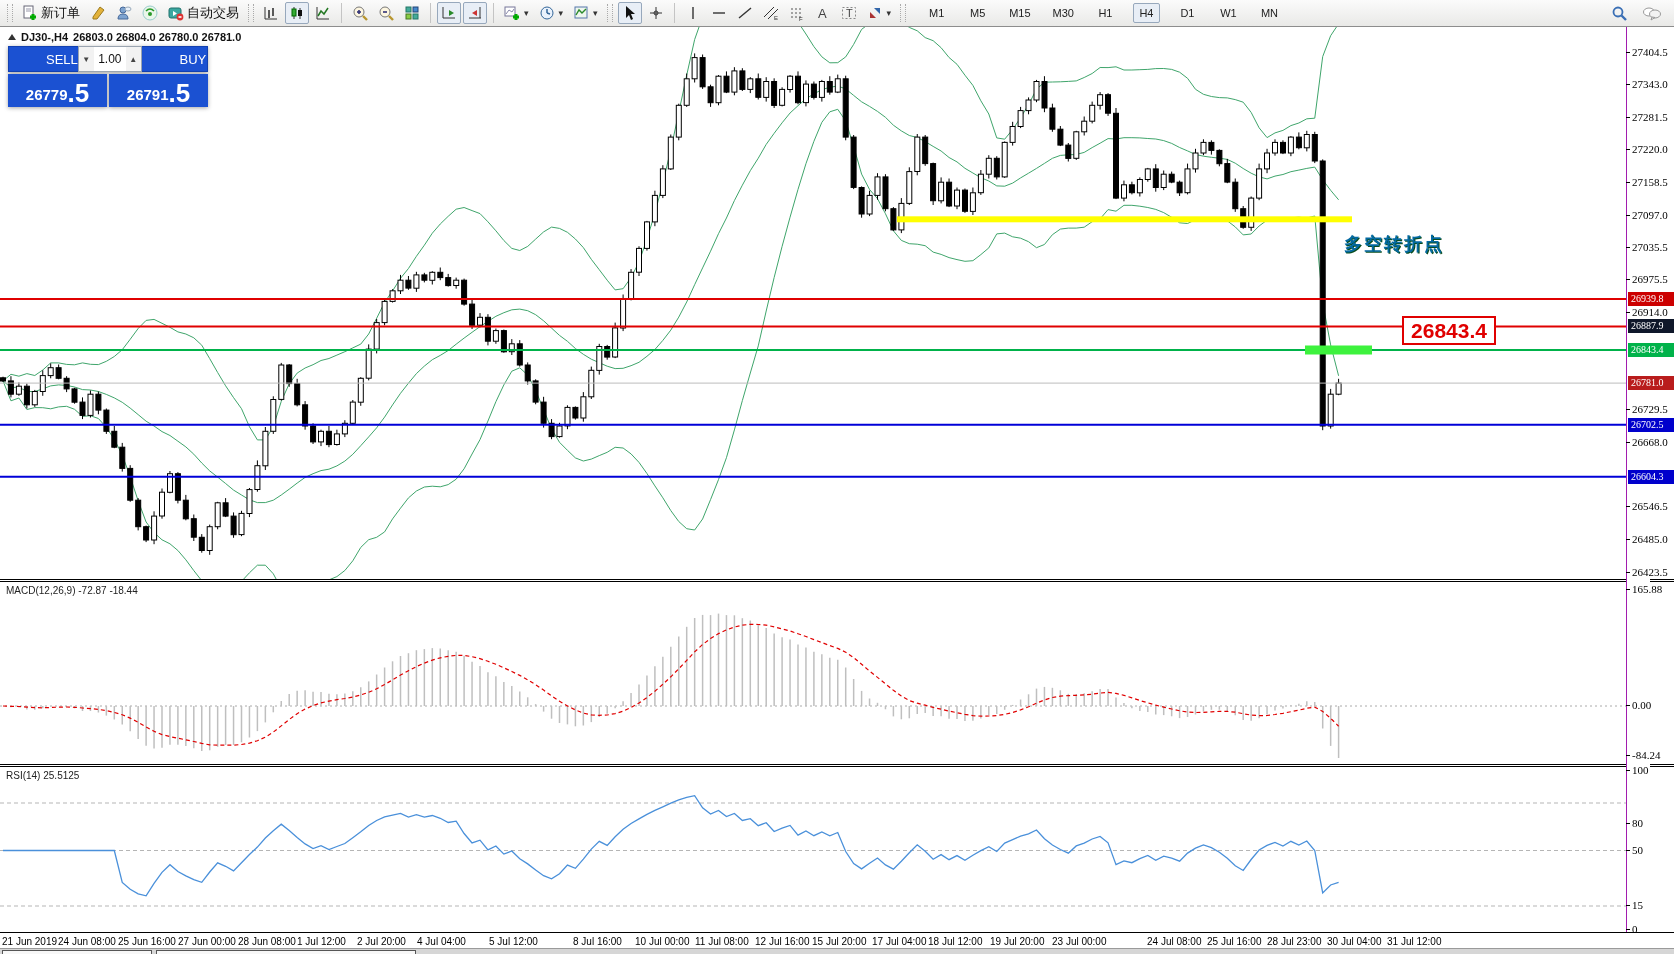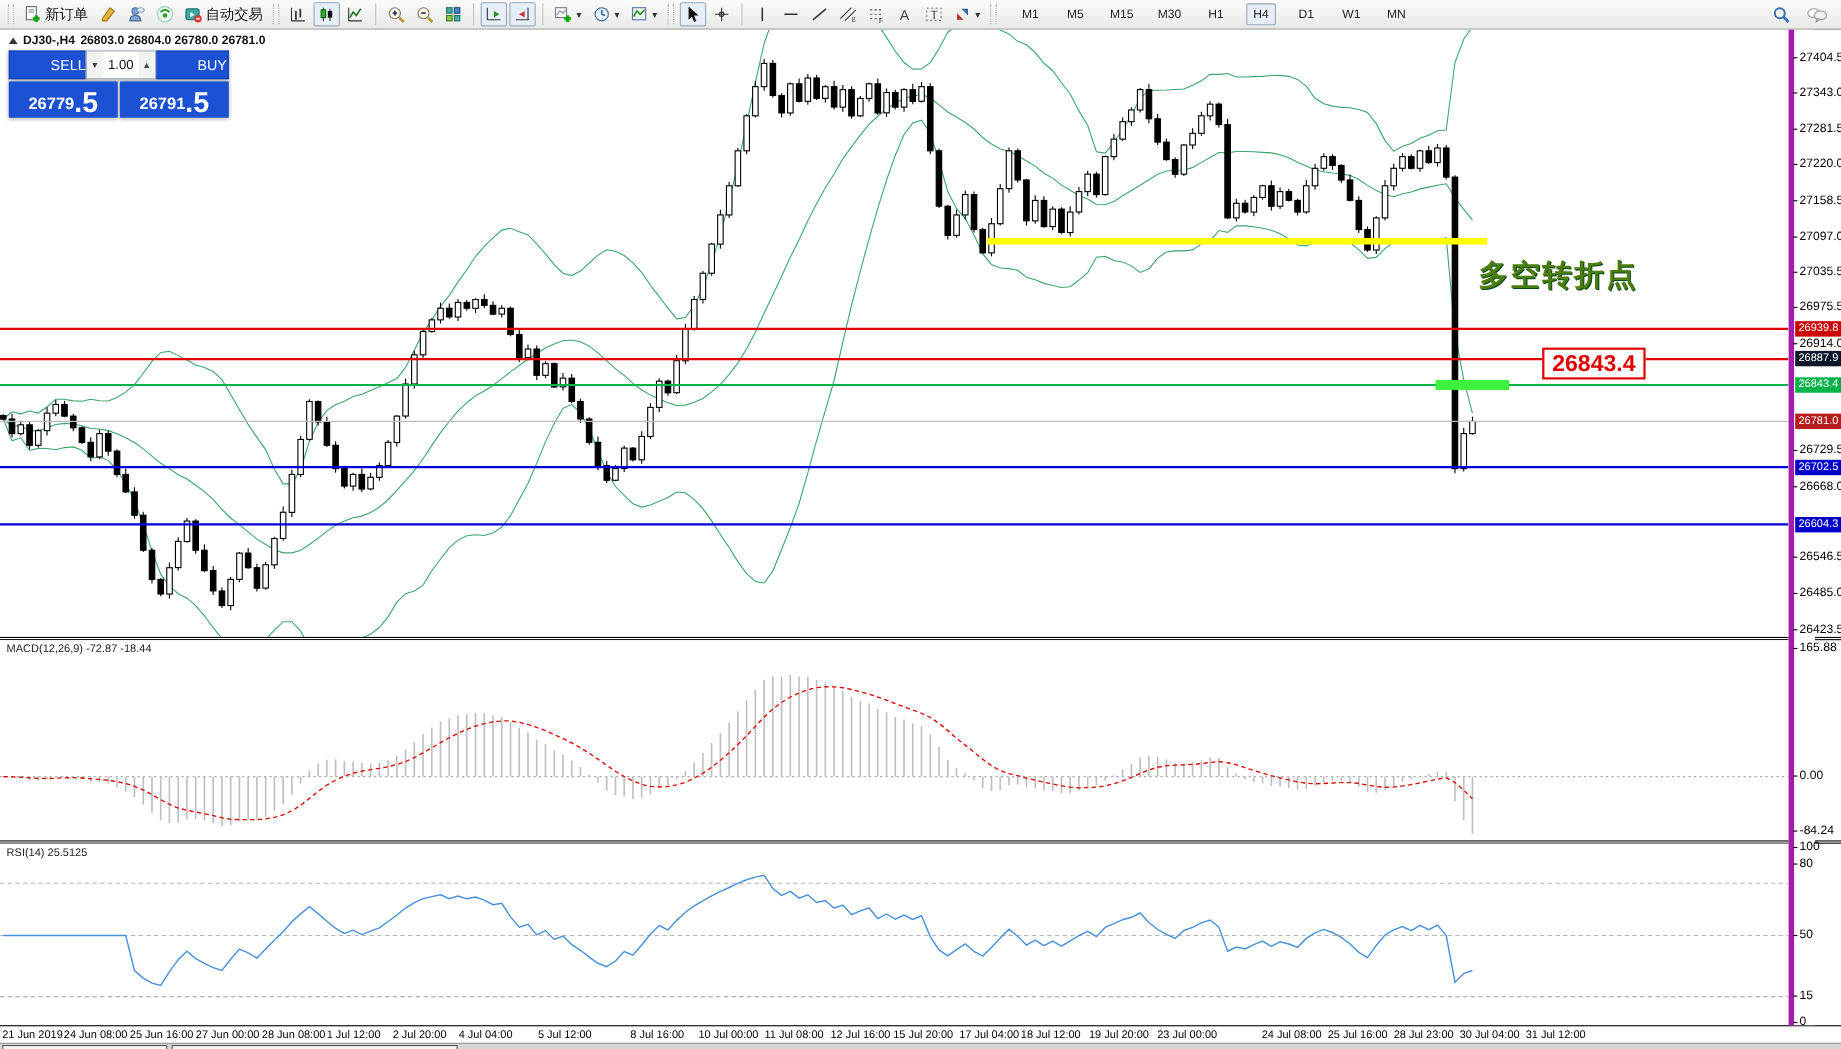--- a/index.html
+++ b/index.html
@@ -53,28 +53,28 @@
     font-size:8px;color:#444;border:0;}
   #vol-input{width:32px;border:0;outline:none;text-align:center;font-size:12px;color:#111;}
   #trade-prices{display:flex;gap:2px;margin-top:2px;}
   .price-box{width:99px;height:33px;background:#1b51d2;color:#fff;display:flex;
     align-items:flex-end;justify-content:center;padding-bottom:2px;}
   .p-small{font-size:15px;font-weight:700;line-height:20px;}
   .p-big{font-size:26px;font-weight:700;line-height:24px;}
 
   
   #price-axis{position:absolute;left:1626px;top:27px;width:24px;height:905px;
-    border-left:5px solid #a21caf;background:#fff;z-index:4;}
+    border-left:1px solid #a21caf;background:#fff;z-index:4;font-family:Liberation Serif, serif;}
   .tick{position:absolute;left:5px;font-size:11px;color:#000;white-space:nowrap;}
   .tick::before{content:"";position:absolute;left:-6px;top:6px;width:4px;height:1px;background:#000;}
   .badge{position:absolute;left:1px;width:46px;height:14px;font-size:10px;line-height:14px;
     color:#fff;padding-left:3px;white-space:nowrap;}
 
   
-  #turn-note{position:absolute;left:1344px;top:232px;font-size:27px;font-weight:700;color:#4d7c0f;
+  #turn-note{position:absolute;left:1344px;top:232px;font-size:18px;font-weight:700;color:#0369a1;
     text-shadow:1px 1px 0 #0a4d1d;z-index:5;letter-spacing:2px;}
   #price-callout{position:absolute;left:1402px;top:316px;width:94px;height:29px;border:2px solid #e00000;
     background:#fff;color:#e00000;font-size:21px;font-weight:700;display:flex;align-items:center;
     justify-content:center;z-index:5;}
 
   
   #time-axis{position:absolute;left:0;top:932px;width:1674px;height:16px;background:#fff;
     border-top:1px solid #000;}
   .t-lbl{position:absolute;top:3px;font-size:10px;color:#000;white-space:nowrap;}
   #tabs-strip{position:absolute;left:0;top:948px;width:1674px;height:6px;background:#d6d6d6;
@@ -907,21 +907,21 @@
       <div class="badge" style="top:265px;background:#cc0000">26939.8</div>
       <div class="badge" style="top:292px;background:#0f172a">26887.9</div>
       <div class="badge" style="top:316px;background:#00b24a">26843.4</div>
       <div class="badge" style="top:349px;background:#b91c1c">26781.0</div>
       <div class="badge" style="top:391px;background:#0000cc">26702.5</div>
       <div class="badge" style="top:443px;background:#0000cc">26604.3</div>
       <div class="tick" style="top:556px">165.88</div>
       <div class="tick" style="top:672px">0.00</div>
       <div class="tick" style="top:722px">-84.24</div>
       <div class="tick" style="top:737px">100</div>
-      <div class="tick" style="top:752px">80</div>
+      <div class="tick" style="top:790px">80</div>
       <div class="tick" style="top:817px">50</div>
       <div class="tick" style="top:872px">15</div>
       <div class="tick" style="top:896px">0</div>
     </div>
 
   <div id="time-axis">
       <div class="t-lbl" style="left:2px">21 Jun 2019</div>
       <div class="t-lbl" style="left:58px">24 Jun 08:00</div>
       <div class="t-lbl" style="left:118px">25 Jun 16:00</div>
       <div class="t-lbl" style="left:178px">27 Jun 00:00</div>

